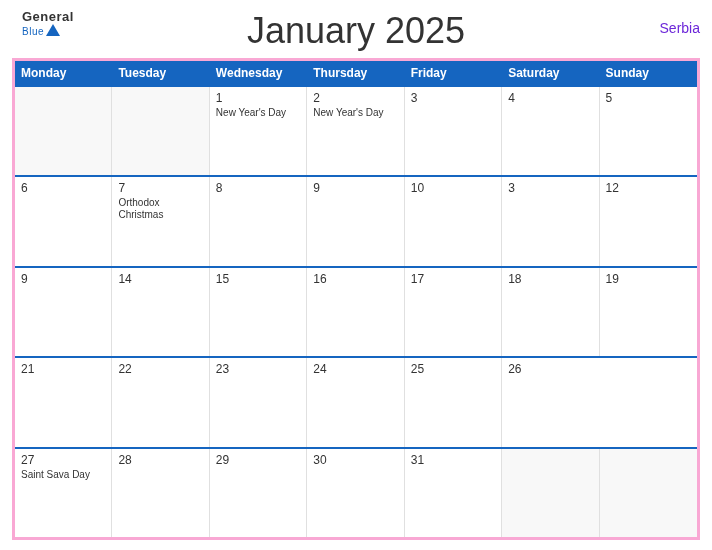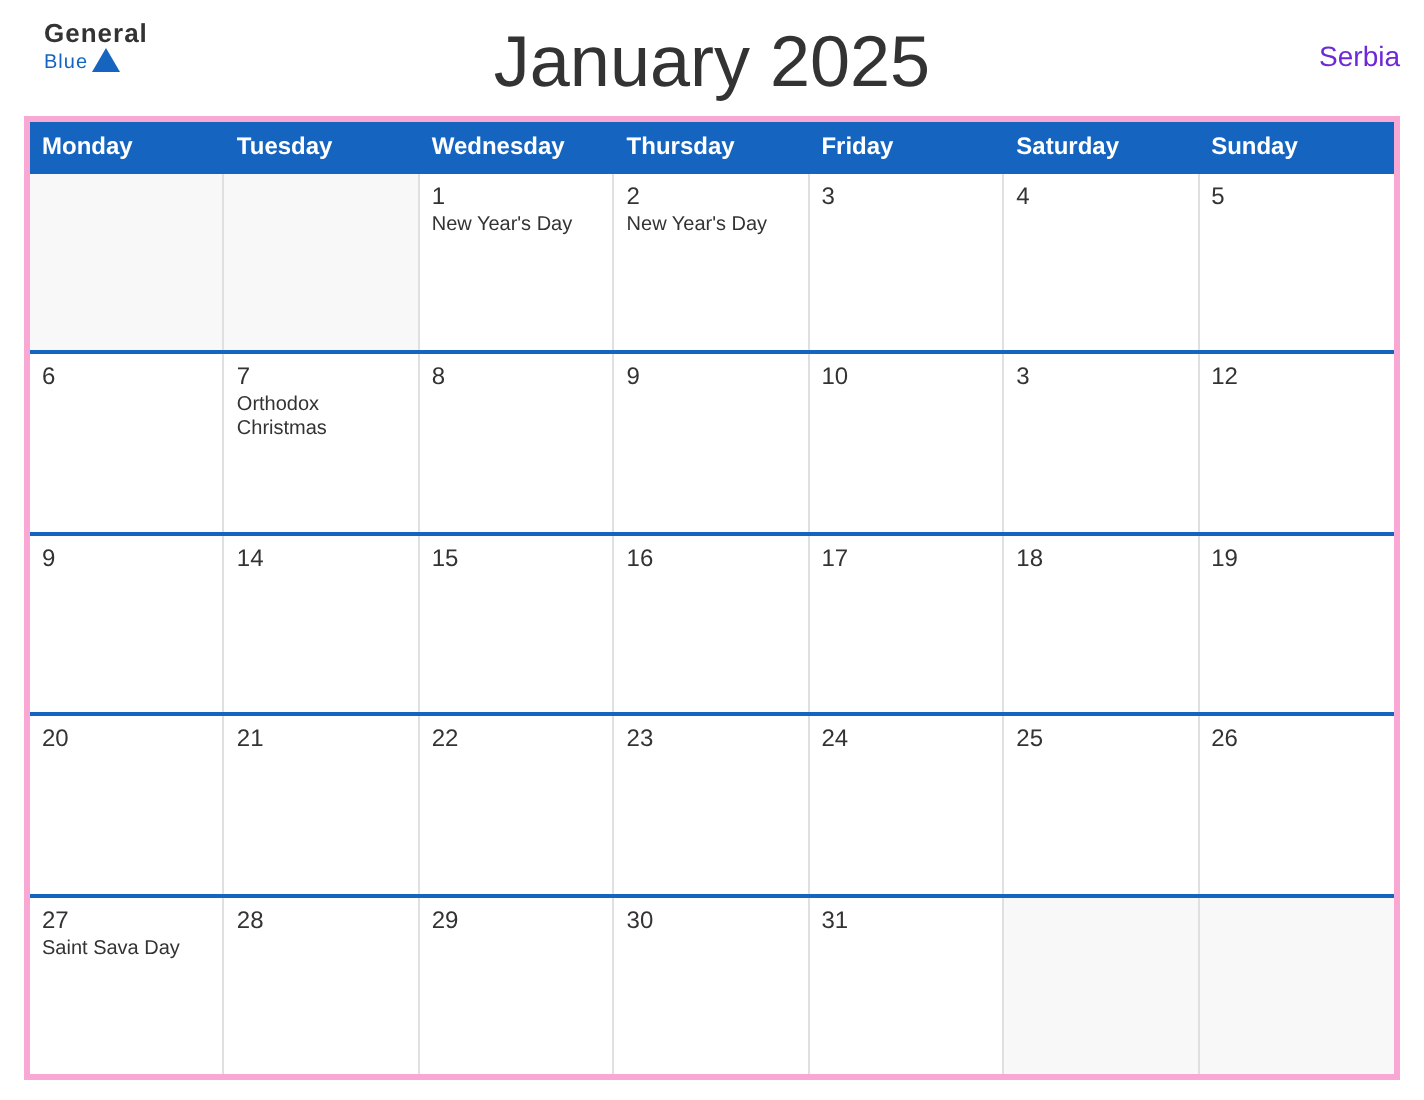--- a/index.html
+++ b/index.html
@@ -205,23 +205,20 @@
           </div>
           <div class="day-cell">
             <span class="day-number">18</span>
           </div>
           <div class="day-cell">
             <span class="day-number">19</span>
           </div>
         </div>
         <div class="week-row">
           <div class="day-cell">
-            <span class="day-number">20</span>
-          </div>
-          <div class="day-cell">
             <span class="day-number">21</span>
           </div>
           <div class="day-cell">
             <span class="day-number">22</span>
           </div>
           <div class="day-cell">
             <span class="day-number">23</span>
           </div>
           <div class="day-cell">
             <span class="day-number">24</span>

